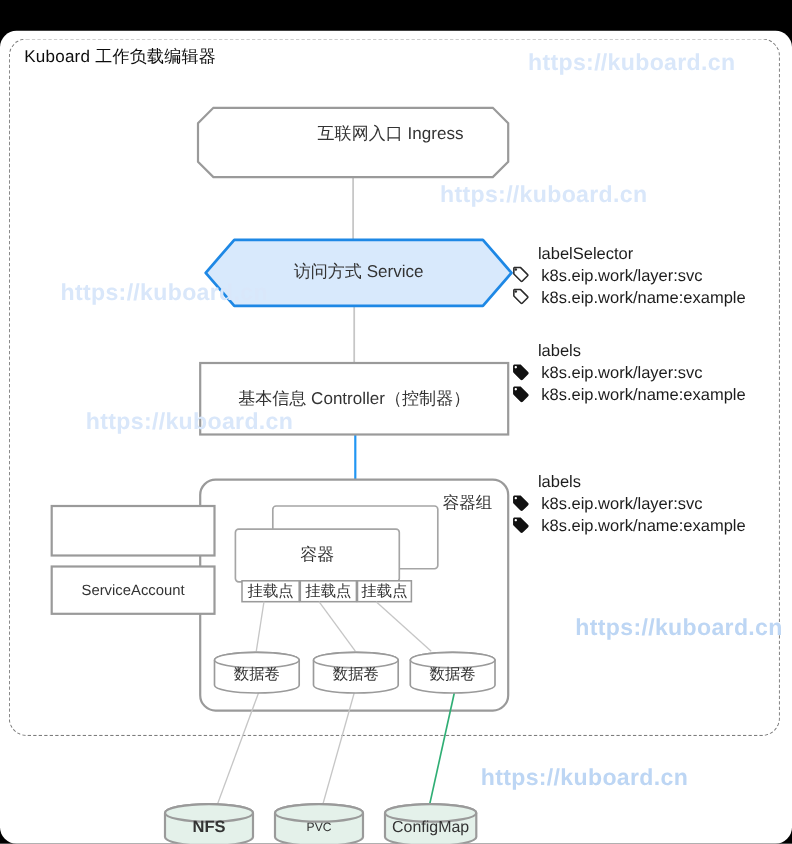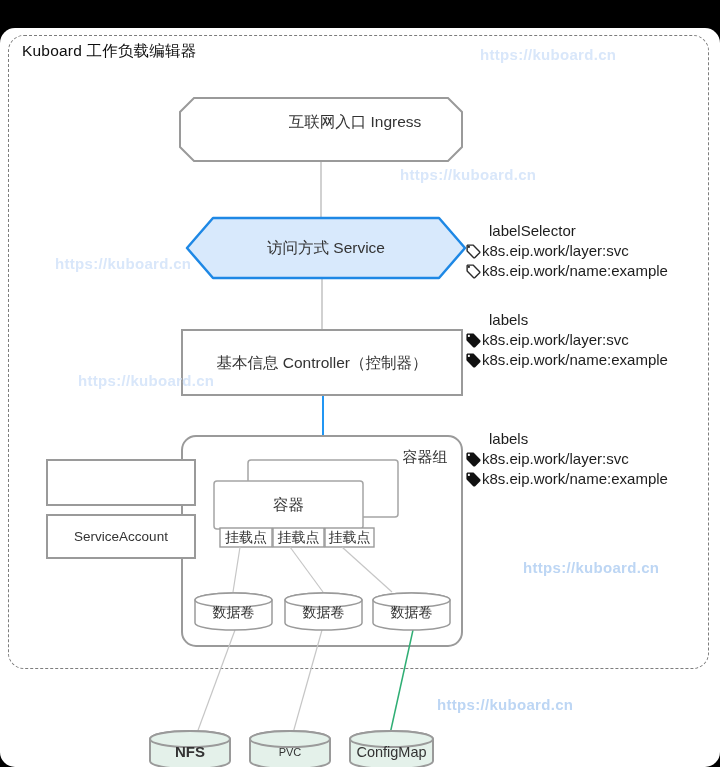--- a/index.html
+++ b/index.html
@@ -15,27 +15,27 @@
   .dashed-frame{
     position:absolute;left:8px;top:7px;width:701px;height:634px;
     border:1.6px dashed #7d7d7d;border-radius:16px;box-sizing:border-box;
   }
   svg.diagram{position:absolute;left:0;top:0;}
   .node-label{
     position:absolute;text-align:center;color:#333;font-size:15.5px;white-space:nowrap;
   }
   .small-label{position:absolute;text-align:center;color:#333;white-space:nowrap;}
   .wm{
-    position:absolute;font-size:15px;font-weight:bold;letter-spacing:.3px;
+    position:absolute;font-size:21px;font-weight:bold;letter-spacing:.3px;
     color:#d9e7fa;white-space:nowrap;pointer-events:none;z-index:5;
   }
   .wm-dark{color:#bdd6f4;}
   .anno{position:absolute;left:465px;color:#1c1c1c;font-size:15px;z-index:4;}
   .anno-heading{height:20px;line-height:20px;padding-left:24px;}
-  .anno-row{height:20px;display:flex;align-items:center;gap:0;}
+  .anno-row{height:20px;display:flex;gap:10px;}
   .tag-icon{width:17px;height:17px;flex:0 0 17px;}
   .anno-tag-text{white-space:nowrap;line-height:20px;}
 </style>
 </head>
 <body>
 
 <div class="window">
 
   <div class="title">Kuboard 工作负载编辑器</div>
 

